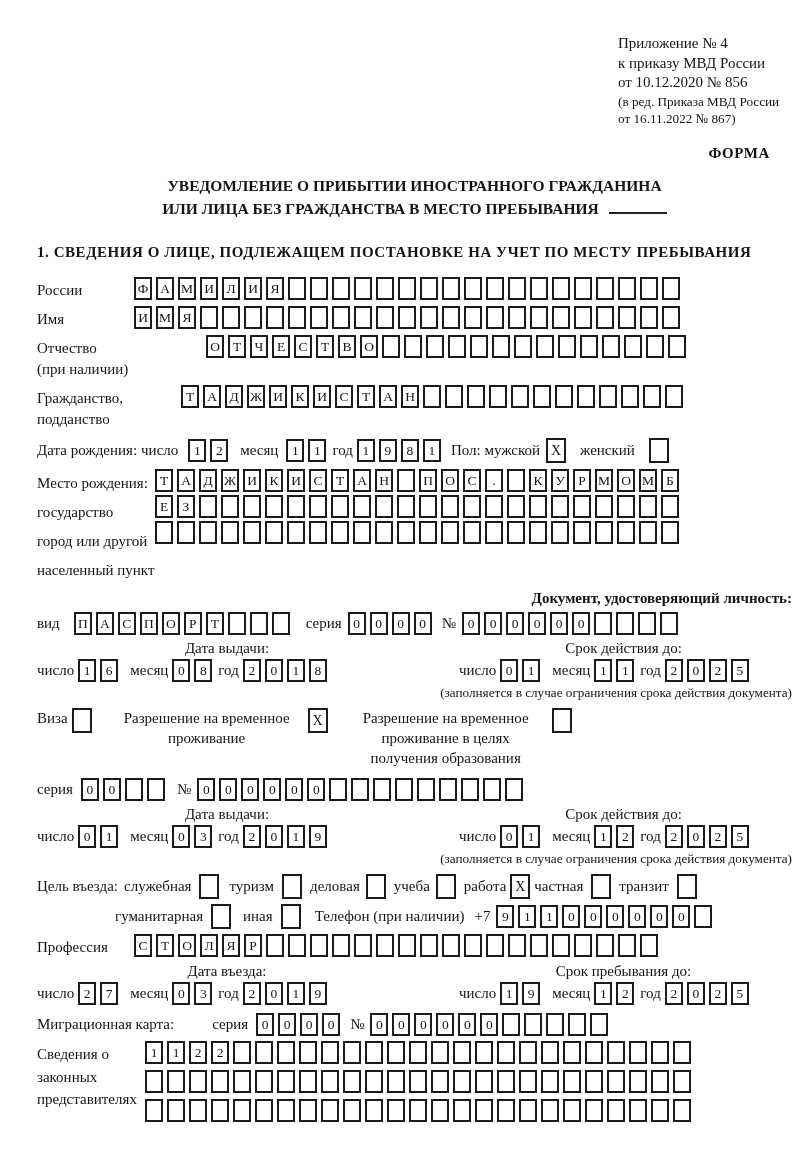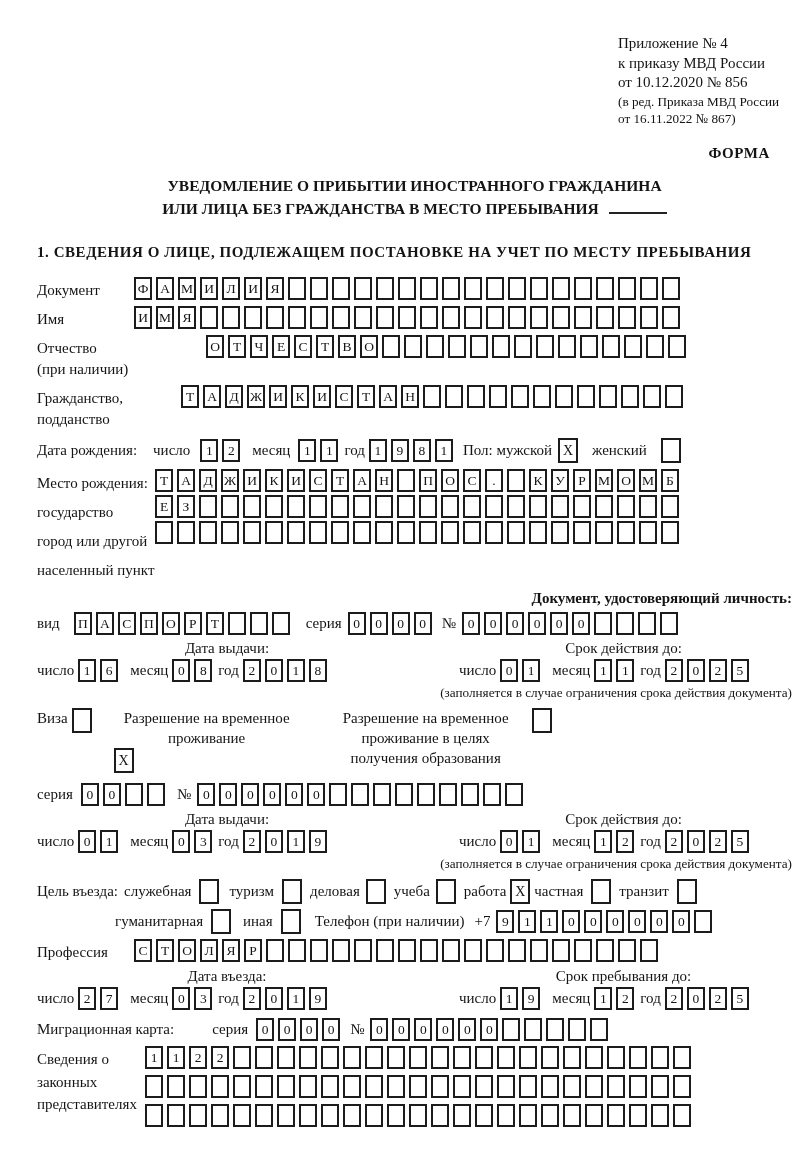--- a/index.html
+++ b/index.html
@@ -76,21 +76,21 @@
   <div class="form-word">ФОРМА</div>
 
   <div class="title">
     <div>УВЕДОМЛЕНИЕ О ПРИБЫТИИ ИНОСТРАННОГО ГРАЖДАНИНА</div>
     <div><span>ИЛИ ЛИЦА БЕЗ ГРАЖДАНСТВА В МЕСТО ПРЕБЫВАНИЯ</span><span class="uline"></span></div>
   </div>
 
   <div class="sec-heading">1. СВЕДЕНИЯ О ЛИЦЕ, ПОДЛЕЖАЩЕМ ПОСТАНОВКЕ НА УЧЕТ ПО МЕСТУ ПРЕБЫВАНИЯ</div>
 
   <div class="frow">
-    <div class="flabel w97">Документ</div>
+    <div class="flabel w97">России</div>
     <div class="cells">
         <span class="cell">Ф</span>
         <span class="cell">А</span>
         <span class="cell">М</span>
         <span class="cell">И</span>
         <span class="cell">Л</span>
         <span class="cell">И</span>
         <span class="cell">Я</span>
         <span class="cell"></span>
         <span class="cell"></span>
@@ -201,21 +201,21 @@
         <span class="cell"></span>
         <span class="cell"></span>
         <span class="cell"></span>
         <span class="cell"></span>
         <span class="cell"></span>
         <span class="cell"></span>
       </div>
   </div>
 
   <div class="inlinerow" style="margin-top:8px;">
-    <span class="lbl" style="margin-right:16px;">Дата рождения:</span>
+    <span class="lbl" style="margin-right:4px;">Дата рождения:</span>
     <span class="lbl mr4" style="margin-right:10px;">число</span>
     <span class="cells">
         <span class="cell">1</span>
         <span class="cell">2</span>
       </span>
     <span class="lbl ml12" style="margin-right:8px;">месяц</span>
     <span class="cells">
         <span class="cell">1</span>
         <span class="cell">1</span>
       </span>
@@ -404,21 +404,21 @@
     </div>
   </div>
   <div class="note">(заполняется в случае ограничения срока действия документа)</div>
 
 
   <div class="optrow">
     <div class="opt">
       <span class="olabel" style="margin-right:4px;">Виза</span>
       <span class="box"></span>
     </div>
-    <div class="opt" style="margin-left:22px;flex-direction:column;">
+    <div class="opt" style="margin-left:22px;">
       <span class="olabel wrap" style="width:186px;">Разрешение на временное проживание</span>
       <span class="box">X</span>
     </div>
     <div class="opt" style="margin-left:20px;">
       <span class="olabel wrap" style="width:196px;">Разрешение на временное проживание в целях получения образования</span>
       <span class="box"></span>
     </div>
   </div>
 
   <div class="inlinerow" style="margin-top:4px;">

